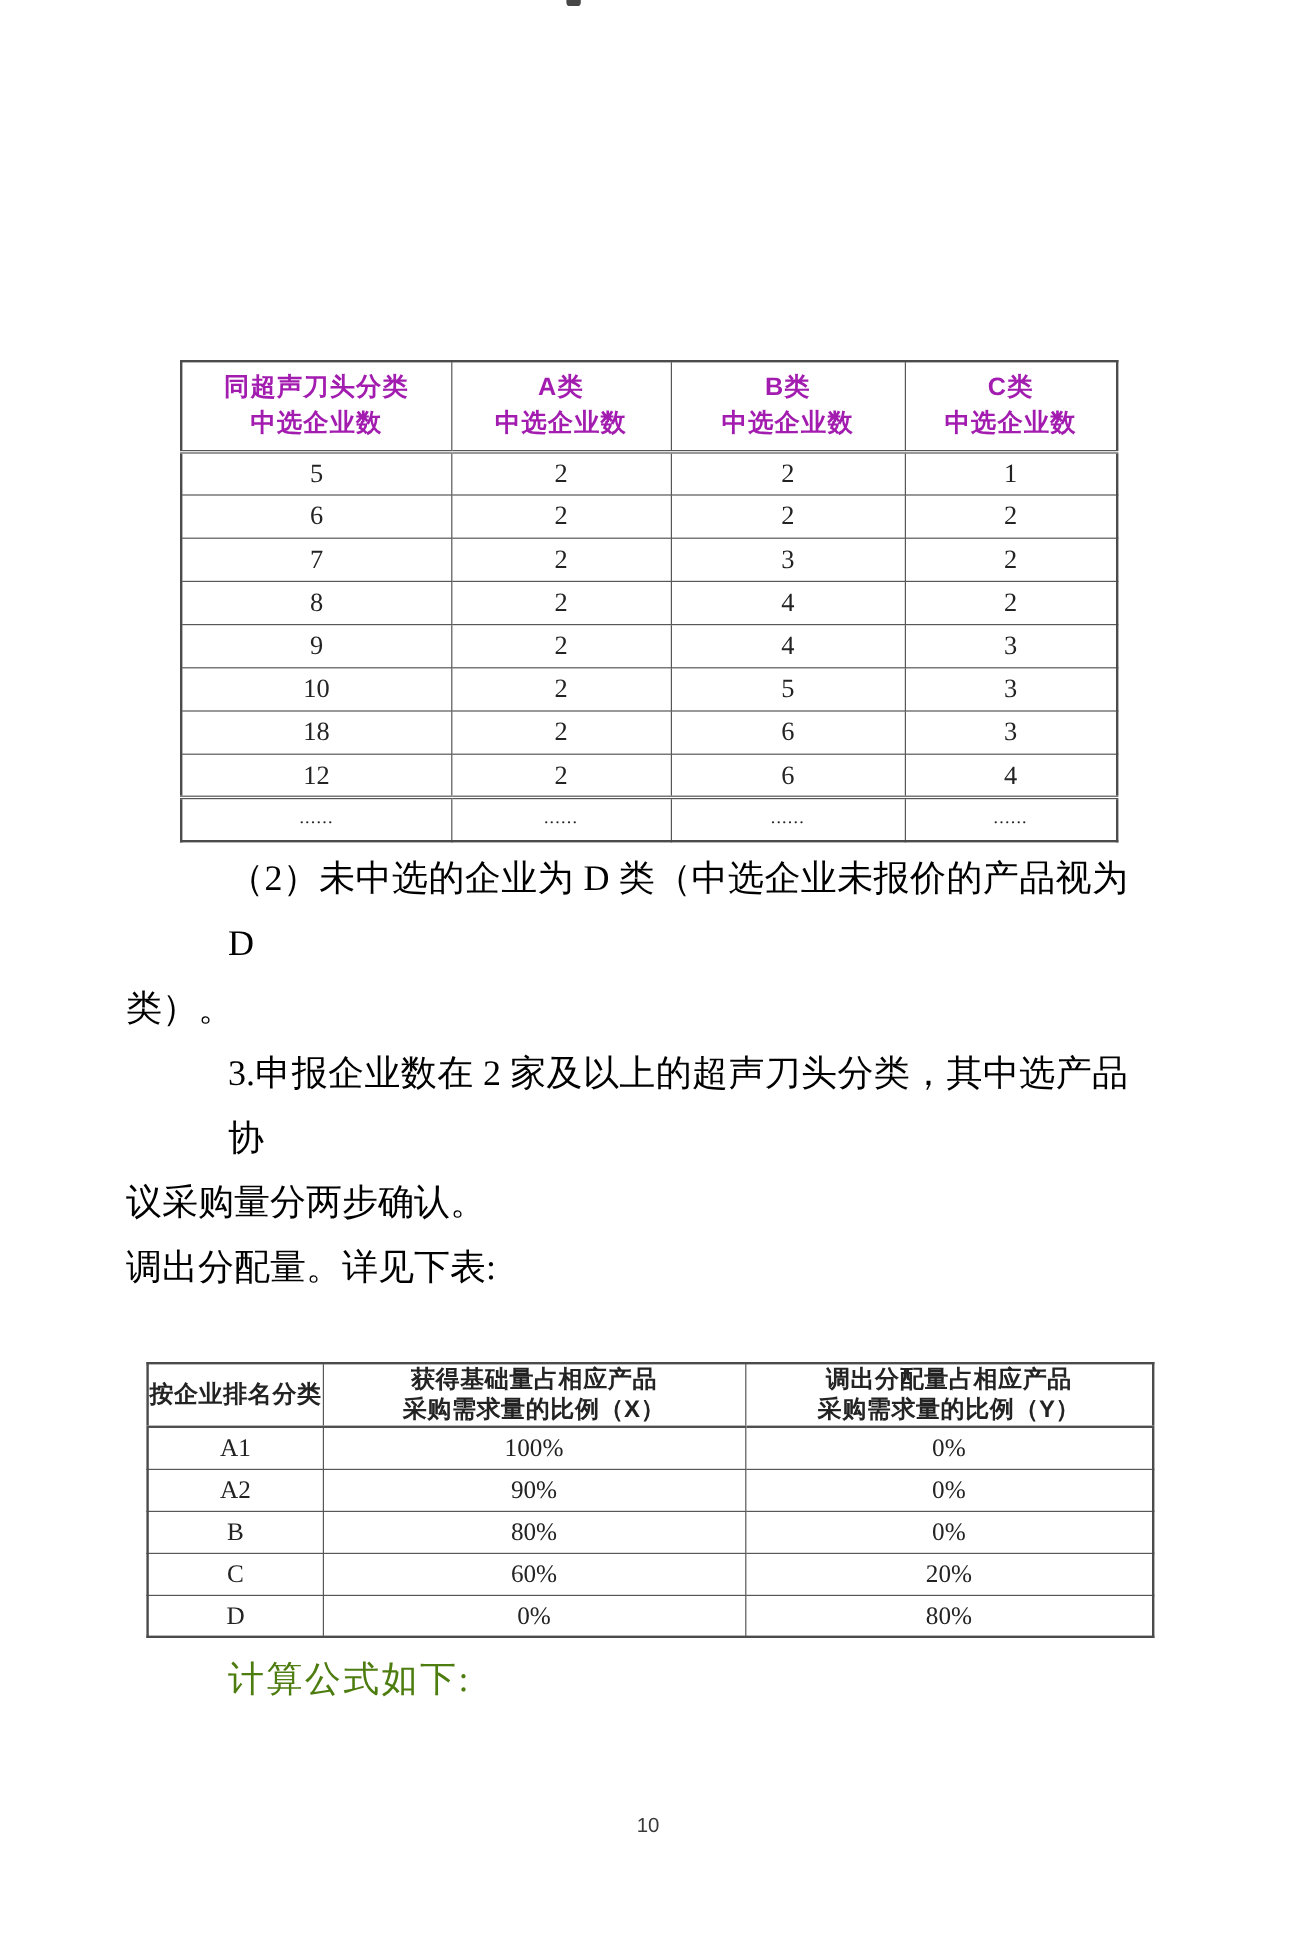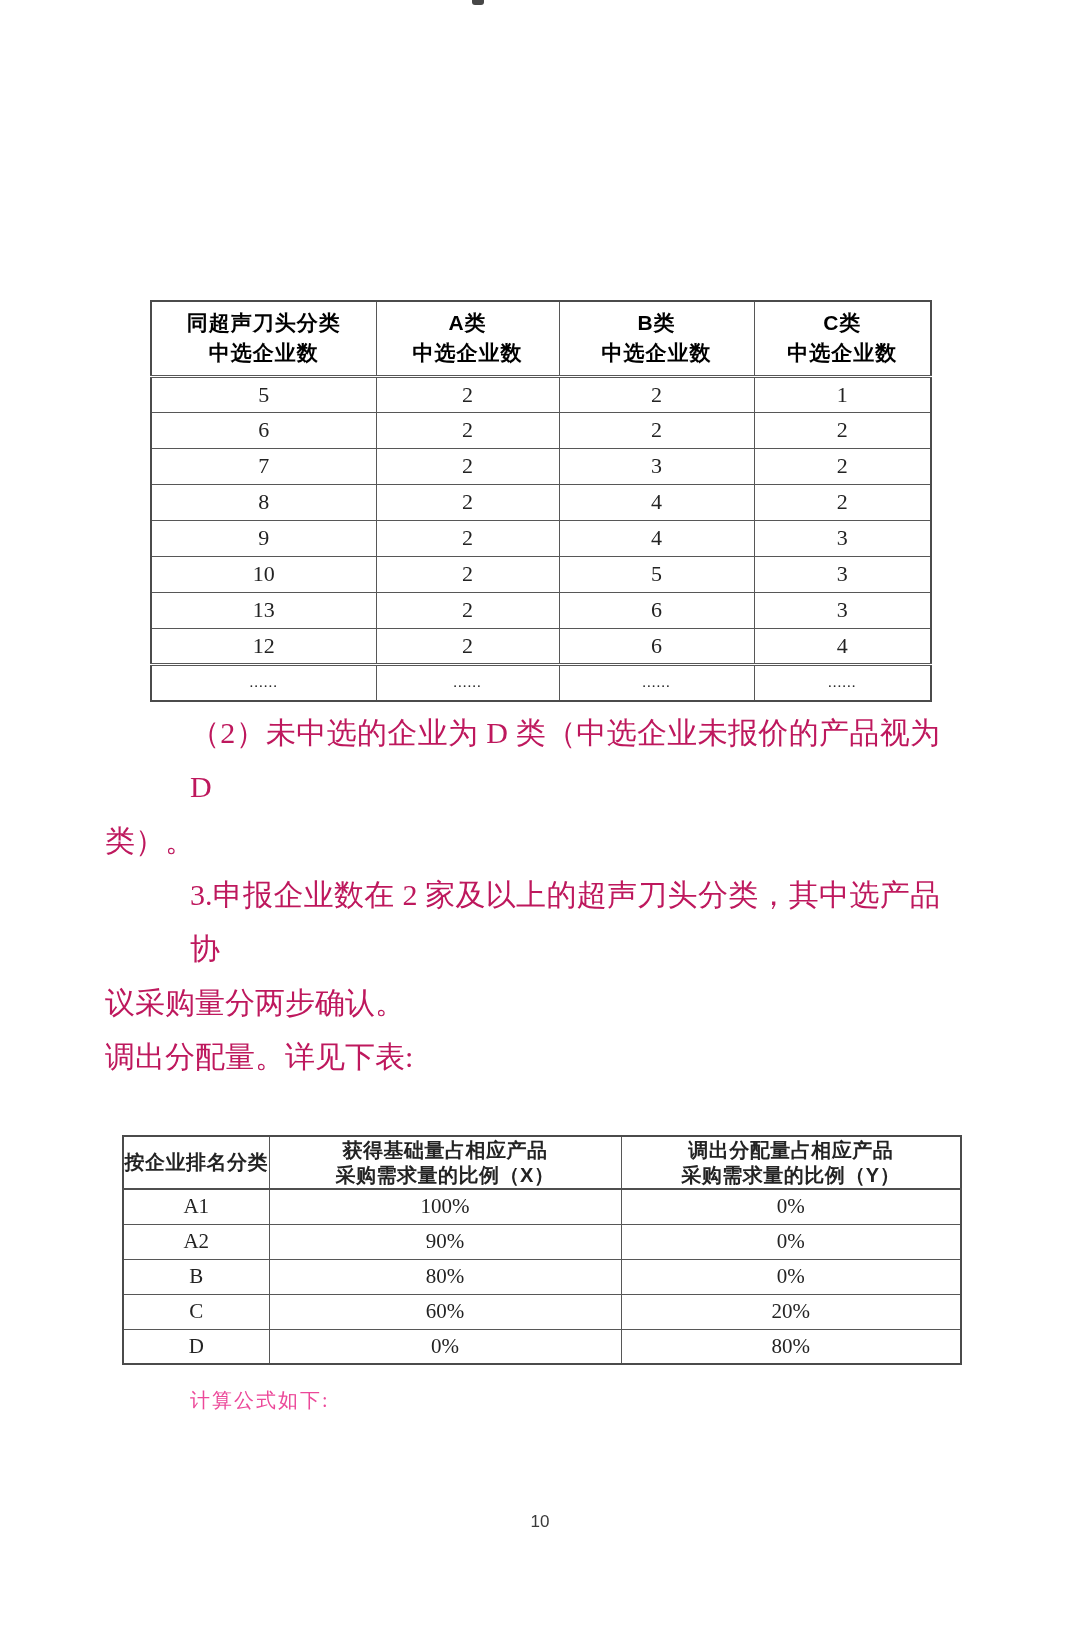--- a/index.html
+++ b/index.html
@@ -27,21 +27,21 @@
     text-align: center; vertical-align: middle; padding: 0;
     overflow: hidden;
   }
 
   .t1 { left: 150px; top: 300px; width: 780px; border: 2px solid #4b4b4b; }
   .t1 thead tr { height: 75px; }
   .t1 thead th {
     border-bottom: 3px double #575757;
     font-family: "Liberation Sans", "DejaVu Sans", sans-serif;
     font-size: 21px; font-weight: 700; line-height: 30px;
-    letter-spacing: 1px; color: #000000; margin-left: 20px;
+    letter-spacing: 1px; color: #a21caf; margin-left: 20px;
   }
   .t1 tbody tr { height: 36px; }
   .t1 tbody td { font-size: 22px; line-height: 1; color: #232323; }
   .t1 tr.dots { height: 37px; }
   .t1 tr.dots td { border-top: 3px double #575757; font-size: 15px; letter-spacing: 1px; }
 
   .t2 { left: 122px; top: 1135px; width: 838px; border: 2px solid #4b4b4b; padding-left: 10px; }
   .t2 thead tr { height: 53px; }
   .t2 thead th {
     border-bottom: 2px solid #4f4f4f;
@@ -50,29 +50,29 @@
     letter-spacing: 0.5px; color: #232323;
   }
   .t2 tbody tr { height: 35px; margin-left: 38px; }
   .t2 tbody td { font-size: 21px; line-height: 1; color: #232323; }
 
   .h-line { display: block; }
 
   
   .para-block {
     position: absolute; left: 105px; top: 706px; width: 835px;
-    font-size: 30px; line-height: 54px; color: #be185d;
+    font-size: 30px; line-height: 54px; color: #000000;
   }
   .line { white-space: nowrap; }
   .line.fill { white-space: normal; text-align: justify; text-align-last: justify; }
   .line.indent { padding-left: 85px; }
 
   .formula {
     position: absolute; left: 190px; top: 1383px;
-    font-size: 20px; line-height: 34px; color: #ec4899;
+    font-size: 30px; line-height: 34px; color: #4d7c0f;
     letter-spacing: 2px;
   }
 
   .pageno {
     position: absolute; left: 0; top: 1512px; width: 100%;
     text-align: center;
     font-family: "Liberation Sans", "DejaVu Sans", sans-serif;
     font-size: 17px; line-height: 20px; color: #3a3a3a;
   }
 </style>
@@ -141,21 +141,21 @@
         <td>4</td>
         <td>3</td>
       </tr>
       <tr>
         <td>10</td>
         <td>2</td>
         <td>5</td>
         <td>3</td>
       </tr>
       <tr>
-        <td>13</td>
+        <td>18</td>
         <td>2</td>
         <td>6</td>
         <td>3</td>
       </tr>
       <tr>
         <td>12</td>
         <td>2</td>
         <td>6</td>
         <td>4</td>
       </tr>

